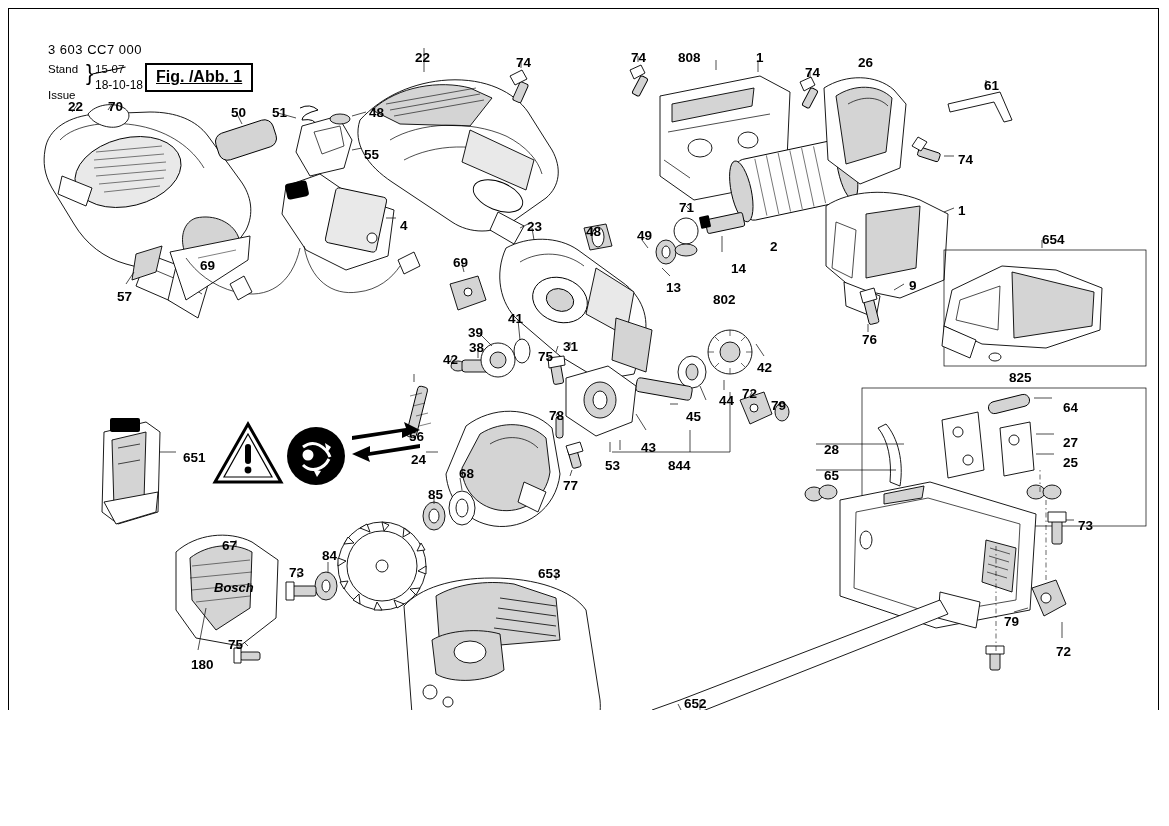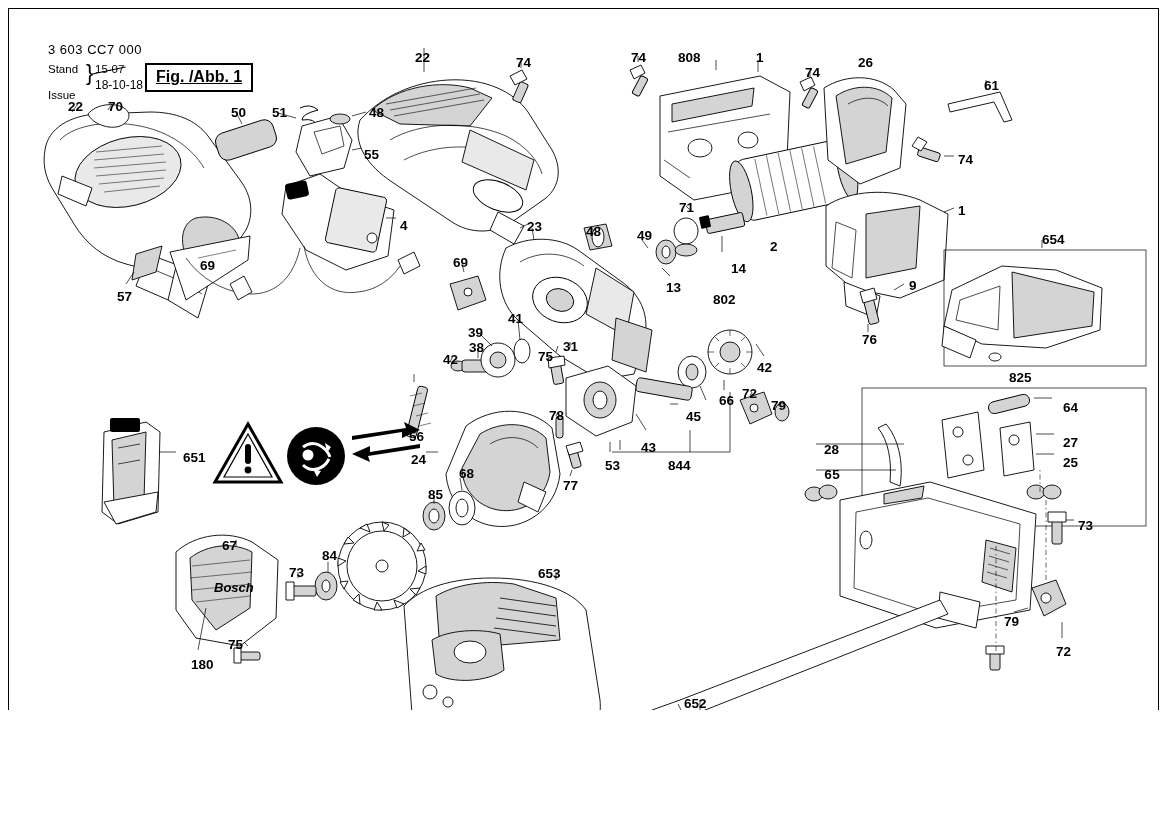--- a/index.html
+++ b/index.html
@@ -635,27 +635,27 @@
       <div class="lbl" style="left: 538px; top: 349px;">75</div>
       <div class="lbl" style="left: 469px; top: 340px;">38</div>
       <div class="lbl" style="left: 443px; top: 352px;">42</div>
       <div class="lbl" style="left: 757px; top: 360px;">42</div>
       <div class="lbl" style="left: 1063px; top: 400px;">64</div>
       <div class="lbl" style="left: 1063px; top: 435px;">27</div>
       <div class="lbl" style="left: 1063px; top: 455px;">25</div>
       <div class="lbl" style="left: 742px; top: 386px;">72</div>
       <div class="lbl" style="left: 771px; top: 398px;">79</div>
       <div class="lbl" style="left: 549px; top: 408px;">78</div>
-      <div class="lbl" style="left: 719px; top: 393px;">66</div>
+      <div class="lbl" style="left: 719px; top: 393px;">44</div>
       <div class="lbl" style="left: 686px; top: 409px;">45</div>
       <div class="lbl" style="left: 641px; top: 440px;">43</div>
       <div class="lbl" style="left: 605px; top: 458px;">53</div>
       <div class="lbl" style="left: 668px; top: 458px;">844</div>
       <div class="lbl" style="left: 824px; top: 442px;">28</div>
-      <div class="lbl" style="left: 824px; top: 468px; font-family: Liberation Mono, monospace;">65</div>
+      <div class="lbl" style="left: 824px; top: 468px;">65</div>
       <div class="lbl" style="left: 409px; top: 429px;">56</div>
       <div class="lbl" style="left: 411px; top: 452px;">24</div>
       <div class="lbl" style="left: 563px; top: 478px;">77</div>
       <div class="lbl" style="left: 459px; top: 466px;">68</div>
       <div class="lbl" style="left: 183px; top: 450px;">651</div>
       <div class="lbl" style="left: 428px; top: 487px;">85</div>
       <div class="lbl" style="left: 1078px; top: 518px;">73</div>
       <div class="lbl" style="left: 222px; top: 538px;">67</div>
       <div class="lbl" style="left: 322px; top: 548px;">84</div>
       <div class="lbl" style="left: 289px; top: 565px;">73</div>

